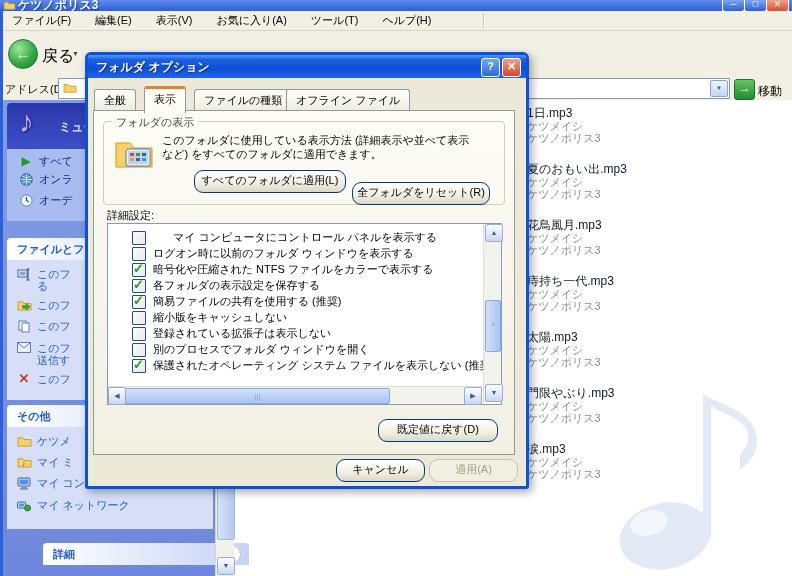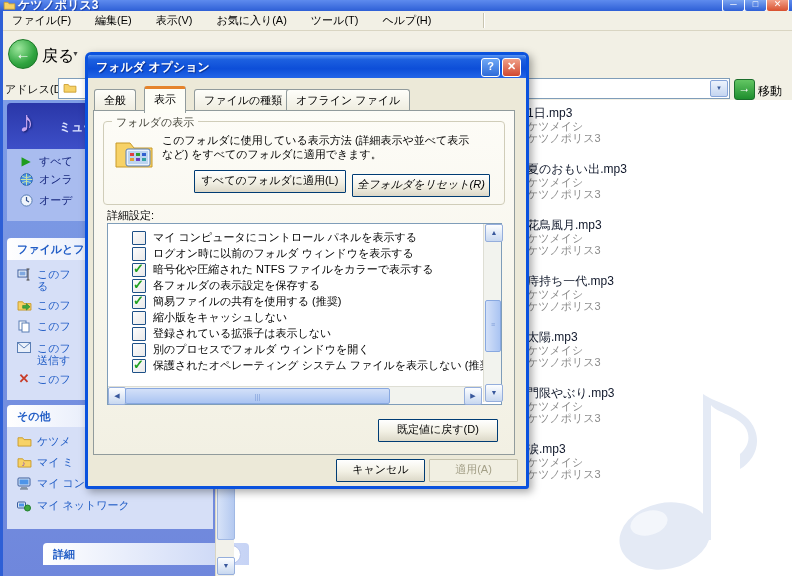--- a/index.html
+++ b/index.html
@@ -76,21 +76,21 @@
   .dlg-help{right:26px;background:linear-gradient(180deg,#6FA8F5,#2E6AD8);}
   .dlg-close{right:5px;background:linear-gradient(180deg,#F0A088,#D04830);}
   .tab{position:absolute;top:34px;height:20px;border:1px solid #919B9C;border-bottom:none;border-radius:3px 3px 0 0;
     background:linear-gradient(180deg,#FEFEFA,#EFEDE0);font-size:11px;text-align:center;line-height:20px;padding:0 9px;}
   .tab.active{top:31px;height:24px;background:#FDFDF6;border-top:3px solid #E5832C;line-height:21px;z-index:3;}
   .tabpanel{position:absolute;left:5px;top:55px;width:420px;height:343px;border:1px solid #919B9C;
     background:linear-gradient(180deg,#FDFCF7,#F2F0E3);z-index:2;}
   .groupbox{position:absolute;left:9px;top:10px;width:400px;height:82px;border:1px solid #D0CDB9;border-radius:4px;}
   .group-label{position:absolute;left:8px;top:-7px;background:#FDFCF7;padding:0 4px;font-size:11px;color:#46463C;}
   .desc{position:absolute;left:58px;top:11px;width:338px;font-size:11px;line-height:14px;color:#000;}
-  .xp-btn{position:absolute;height:21px;border:1px solid #003C74;border-radius:1px;
+  .xp-btn{position:absolute;height:21px;border:1px solid #003C74;border-radius:9px;
     background:linear-gradient(180deg,#FFFFFF,#F2F0E4 55%,#DCD8C8);font-size:11px;text-align:center;line-height:19px;
     font-family:"Liberation Sans",sans-serif;}
   .xp-btn.default{box-shadow:inset 0 0 0 1px #8FB8EE;}
   .xp-btn.disabled{border-color:#C5C2AD;color:#A39F87;background:#F1EFE2;}
   .adv-label{position:absolute;left:13px;top:97px;font-size:11px;}
   .listbox{position:absolute;left:13px;top:112px;width:393px;height:180px;background:#fff;border:1px solid #7F9DB9;}
   .cbrow{position:absolute;left:24px;height:15px;display:flex;align-items:center;}
   .cb{width:12px;height:12px;border:1px solid #1D5087;border-radius:1px;flex:0 0 12px;
     background:linear-gradient(135deg,#FCFCFC,#E9E9E9);position:relative;}
   .cb.checked::after{content:"\2713";position:absolute;left:0px;top:-3px;font-size:13px;font-weight:bold;color:#21A121;}
@@ -337,27 +337,27 @@
             <rect x="28" y="18" width="4" height="3" fill="#3060D0"></rect>
           <rect x="16" y="23" width="4" height="3" fill="#E0A030"></rect>
             <rect x="22" y="23" width="4" height="3" fill="#7040C0"></rect>
             <rect x="28" y="23" width="4" height="3" fill="#30A0A0"></rect>
         </svg>
         <div class="desc">
           <span>このフォルダに使用している表示方法 (詳細表示や並べて表示</span><br>
           <span>など) をすべてのフォルダに適用できます。</span>
         </div>
         <div class="xp-btn" style="left:90px;top:48px;width:150px;">すべてのフォルダに適用(L)</div>
-        <div class="xp-btn" style="left:248px;top:52px;width:136px;font-style:italic;">全フォルダをリセット(R)</div>
+        <div class="xp-btn" style="left:248px;top:60px;width:136px;">全フォルダをリセット(R)</div>
       </div>
 
       <div class="adv-label">詳細設定:</div>
 
       <div class="listbox">
-        <div class="cbrow" style="top:6px;">
+        <div class="cbrow" style="top:6px;gap:20px;">
             <span class="cb"></span>
             <span class="lbl">マイ コンピュータにコントロール パネルを表示する</span>
           </div>
         <div class="cbrow" style="top:22px;">
             <span class="cb"></span>
             <span class="lbl">ログオン時に以前のフォルダ ウィンドウを表示する</span>
           </div>
         <div class="cbrow" style="top:38px;">
             <span class="cb checked"></span>
             <span class="lbl">暗号化や圧縮された NTFS ファイルをカラーで表示する</span>

